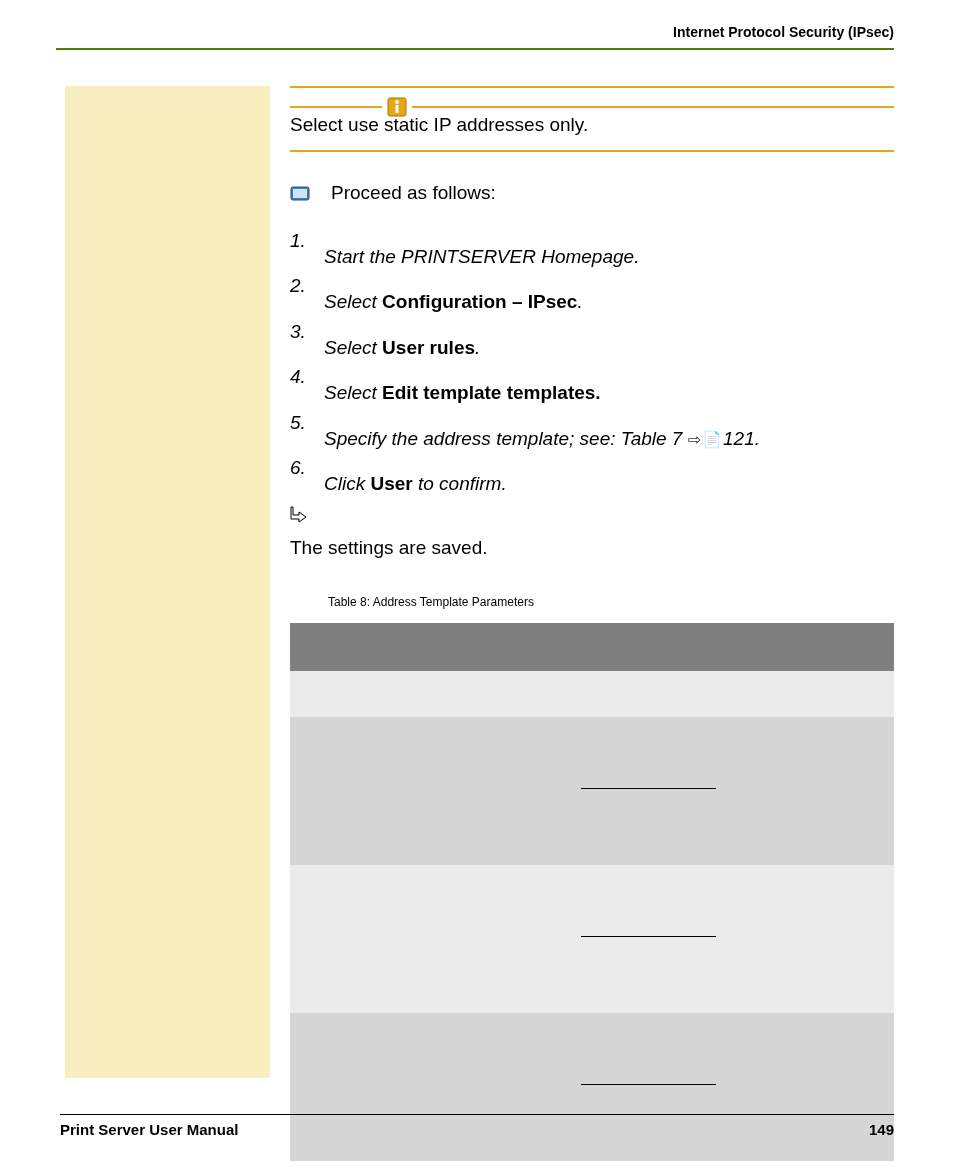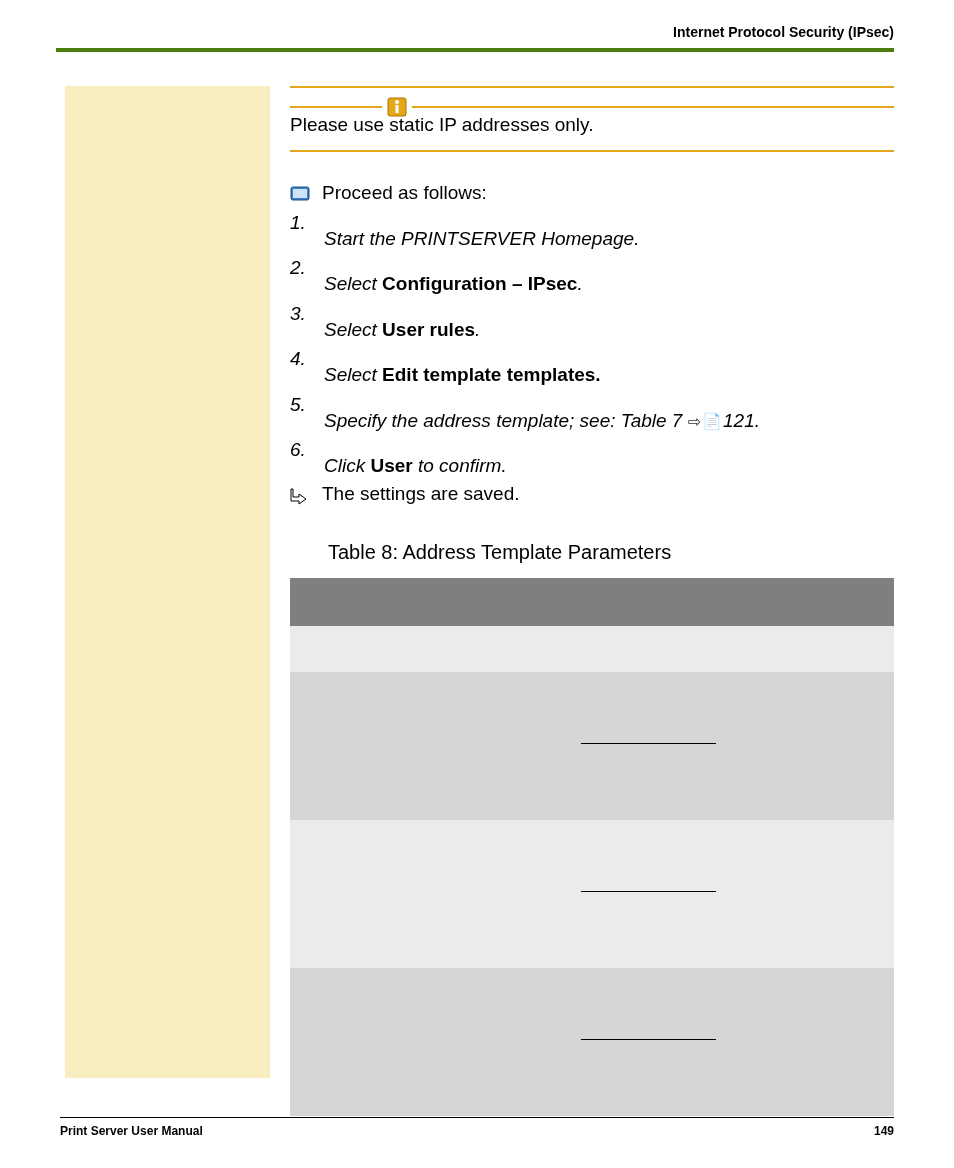--- a/index.html
+++ b/index.html
@@ -13,21 +13,21 @@
   }
   .page-header {
     position: absolute;
     top: 24px;
     left: 56px;
     right: 60px;
     text-align: right;
     font-weight: bold;
     font-size: 14px;
     padding-bottom: 8px;
-    border-bottom: 4px solid #4d7c0f;
+    border-bottom: 2px solid #4d7c0f;
   }
   .sidebar {
     position: absolute;
     left: 65px;
     top: 86px;
     width: 205px;
     height: 992px;
     background: #f8eec0;
   }
   .content {
@@ -55,22 +55,22 @@
   }
   .note-icon svg { width: 22px; height: 24px; }
   .note-text {
     font-size: 19px;
     color: #000;
     padding-top: 8px;
   }
   .proceed-row {
     display: flex;
     align-items: center;
-    gap: 12px;
-    margin-bottom: 4px;
+    gap: 21px;
+    margin-bottom: 22px;
   }
   .proceed-icon { width:20px; height:18px; flex:0 0 auto; }
   .proceed-text { font-size:19px; }
   .steps { list-style:none; }
   .steps li {
     display:flex;
     font-size:19px;
     line-height:1.55;
     font-style:italic;
   }
@@ -80,25 +80,26 @@
     font-style:italic;
   }
   .steps li .txt { flex:1;margin-top:16px; }
   .steps li .txt .b { font-weight:bold; font-style:normal; }
   .result-row {
     display:flex;
     align-items:flex-start;
     gap:14px;
     font-size:19px;
     margin-top:2px;
+    flex-direction:column;
   }
   .result-arrow { width:18px; height:18px; flex:0 0 auto; margin-top:4px; }
   .ref-icons { font-style:normal; font-size:16px; letter-spacing:1px; color:#333; }
   .table-caption {
-    font-size:20px;
+    font-size:12px;
     margin: 36px 0 14px 38px;
   }
   .param-table {
     width:100%;
     border-collapse:collapse;
   }
   .param-table .hdr td { background:#7f7f7f; height:48px; }
   .param-table .row-a td { background:#ebebeb; }
   .param-table .row-b td { background:#d6d6d6; }
   .param-table td { height:auto; }
@@ -115,21 +116,21 @@
   }
   .page-footer {
     position:absolute;
     left:60px;
     right:60px;
     bottom:30px;
     border-top:1px solid #000;
     padding-top:6px;
     display:flex;
     justify-content:space-between;
-    font-size:12px;
+    font-size:15px;
     font-weight:bold;
   }
 </style>
 </head>
 <body>
 
 <div class="page-header">
   <span>Internet Protocol Security (IPsec)</span>
 </div>
 
@@ -140,21 +141,21 @@
   <div class="note-block">
     <div class="note-rule-top-left"></div>
     <div class="note-rule-top-right"></div>
     <div class="note-icon">
       <svg viewBox="0 0 22 24">
         <rect x="2" y="4" width="18" height="18" rx="2" fill="#e5a619" stroke="#b07400" stroke-width="1"></rect>
         <circle cx="11" cy="8" r="2" fill="#fff"></circle>
         <rect x="9.5" y="11" width="3" height="8" fill="#fff"></rect>
       </svg>
     </div>
-    <div class="note-text">Please use static IP addresses only.</div>
+    <div class="note-text">Select use static IP addresses only.</div>
   </div>
 
   <div class="proceed-row">
     <span class="proceed-icon">
       <svg viewBox="0 0 20 18">
         <rect x="1" y="3" width="18" height="13" rx="2" fill="#3a80c8" stroke="#205080"></rect>
         <rect x="3" y="5" width="14" height="9" fill="#cfe4f7"></rect>
       </svg>
     </span>
     <span class="proceed-text">Proceed as follows:</span>

